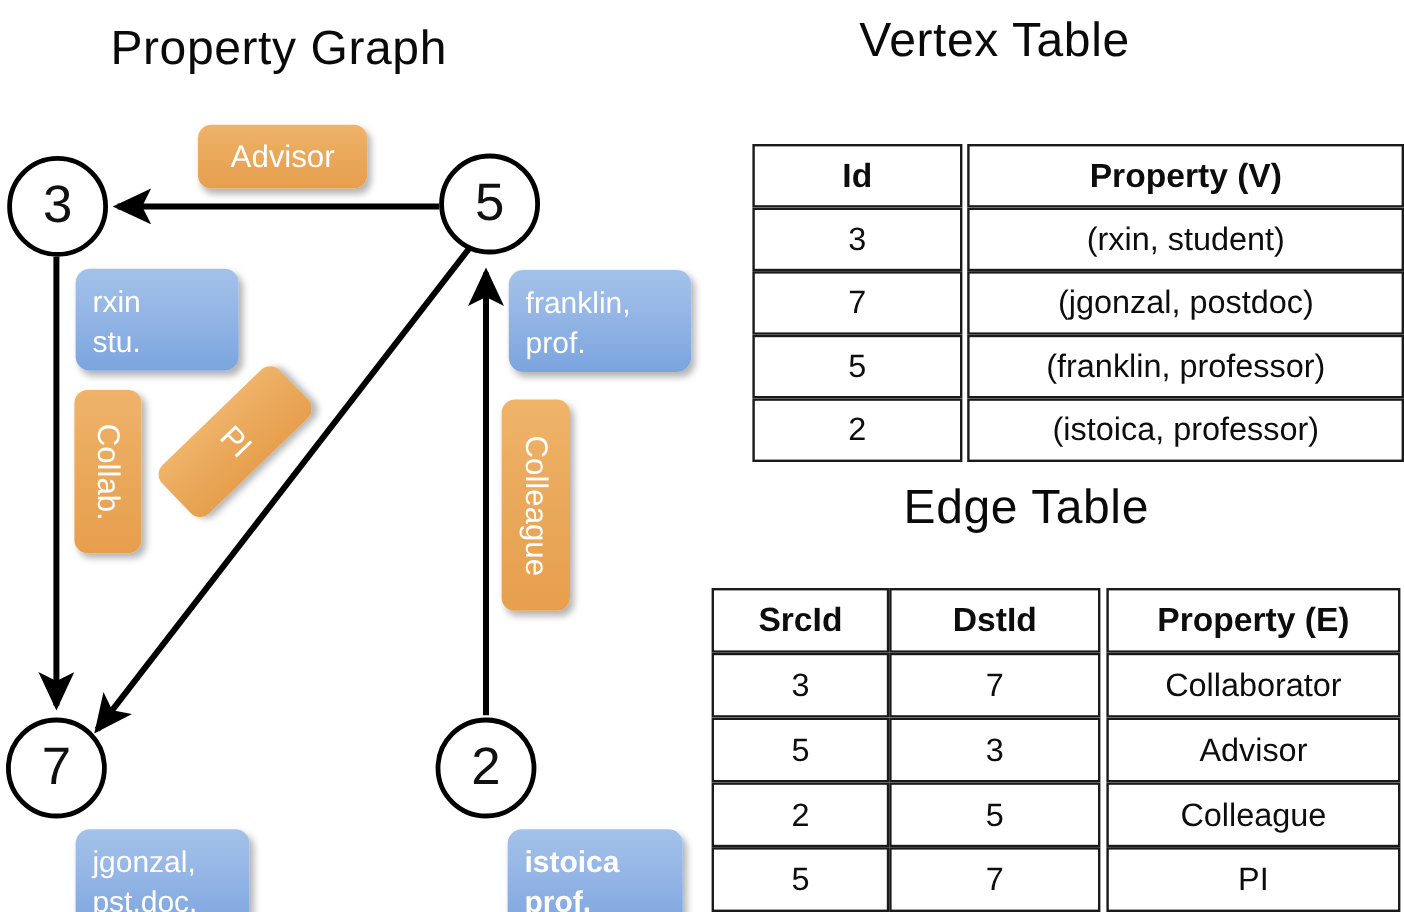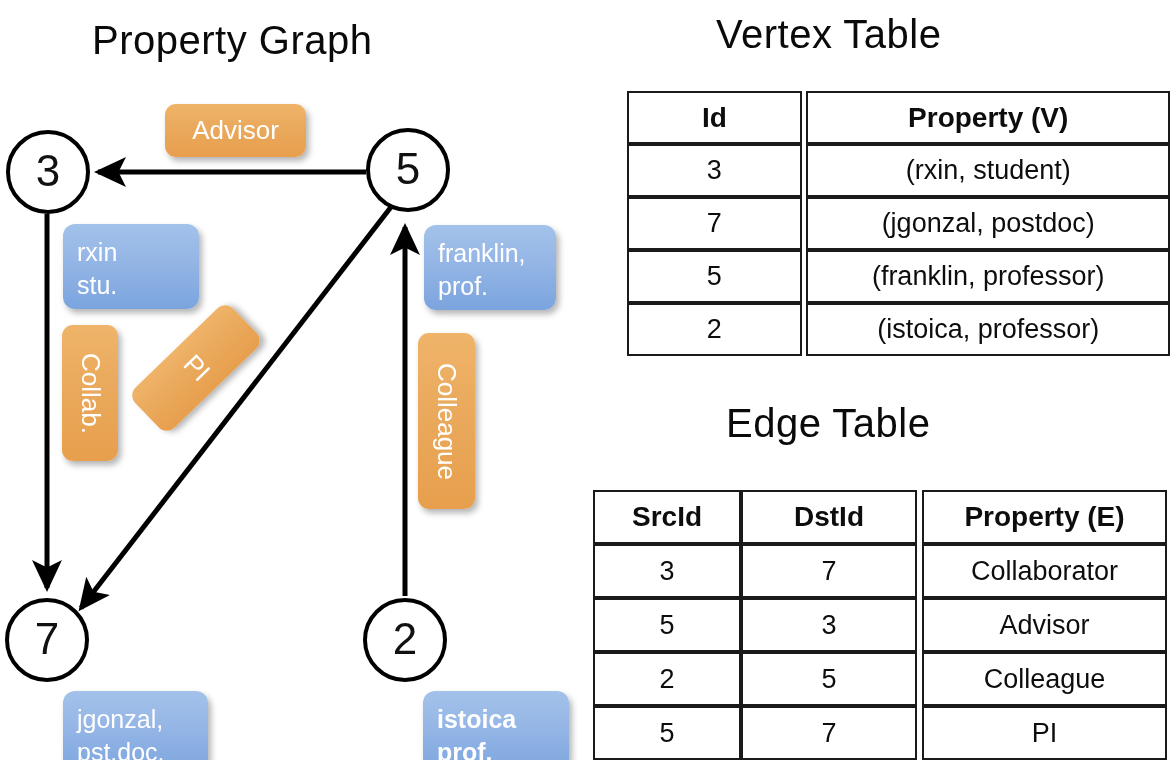--- a/index.html
+++ b/index.html
@@ -22,21 +22,21 @@
     font-family: "Liberation Sans", sans-serif;
     font-weight: 300;
     font-size: 40px;
     line-height: 1;
     letter-spacing: 0.5px;
     color: #0a0a0a;
     white-space: nowrap;
   }
   #title-property-graph { left: 92px;  top: 20px; }
   #title-vertex-table   { left: 716px; top: 14px; }
-  #title-edge-table     { left: 726px; top: 403px; }
+  #title-edge-table     { left: 753px; top: 403px; }
 
   
   #graph-panel {
     position: absolute;
     left: 0; top: 0;
     width: 585px; height: 760px;
   }
   #graph-edges {
     position: absolute;
     left: 0; top: 0;
@@ -130,21 +130,21 @@
   }
   .cell-v { background: #cfdcee; }
   .cell-e { background: #f6ddc3; }
   .sep-col {
     border: none !important;
     background: transparent !important;
     width: 5px;
     padding: 0;
   }
 
-  #vertex-table { left: 593px; top: 91px; padding-left: 34px; }
+  #vertex-table { left: 593px; top: 120px; padding-left: 34px; }
   #vertex-table th, #vertex-table td { height: 53px; }
   #edge-table { left: 593px; top: 490px; }
   #edge-table th, #edge-table td { height: 54px; }
 </style>
 </head>
 <body>
 
 <div class="title" id="title-property-graph">Property Graph</div>
 
 <div class="title" id="title-vertex-table">Vertex Table</div>
@@ -180,21 +180,21 @@
   </div>
   <div class="vertex-node" style="left:363px; top:598px;">
     <span class="vid">2</span>
   </div>
 
   <div class="prop-box" style="left:63px; top:188px; width:136px; height:85px;">
     <span class="line">rxin</span>
     <span class="line">stu.</span>
   </div>
 
-  <div class="prop-box" style="left:424px; top:189px; width:132px; height:85px;">
+  <div class="prop-box" style="left:424px; top:189px; width:152px; height:85px;">
     <span class="line">franklin,</span>
     <span class="line">prof.</span>
   </div>
 
   <div class="prop-box" style="left:63px; top:655px; width:145px; height:85px;">
     <span class="line">jgonzal,</span>
     <span class="line">pst.doc.</span>
   </div>
 
   <div class="prop-box" style="left:423px; top:655px; width:146px; height:85px;font-weight:bold;">

